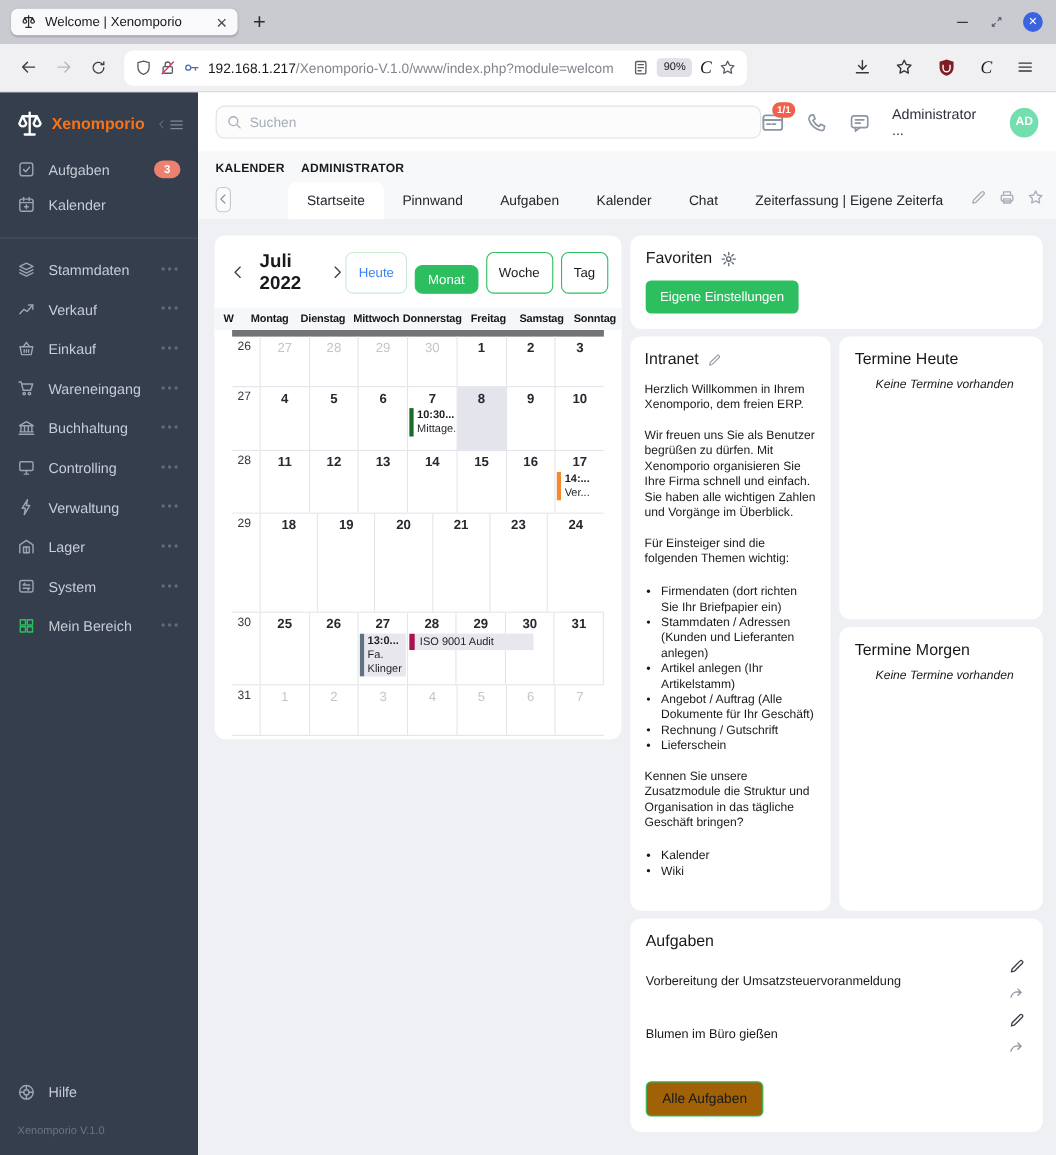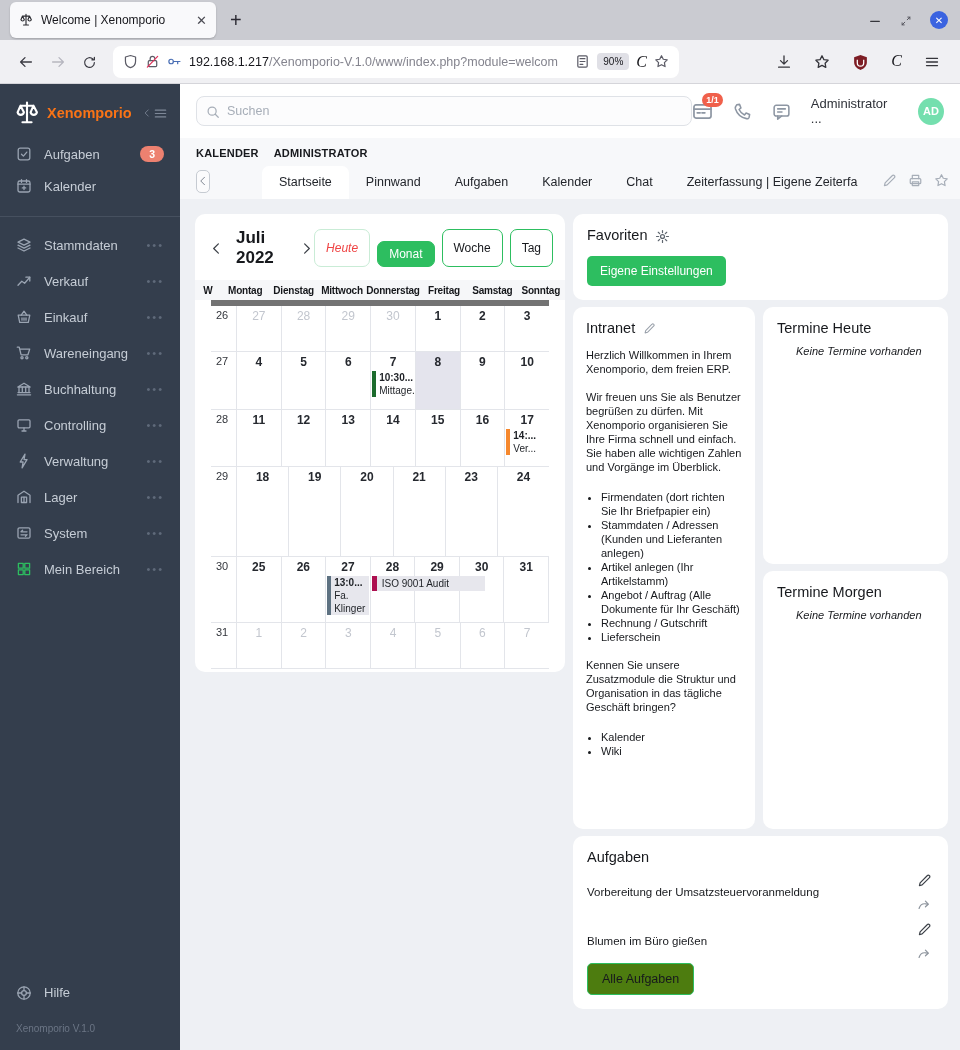--- a/index.html
+++ b/index.html
@@ -2,21 +2,21 @@
 <html><head>
 <meta charset="utf-8">
 <style>
   * { box-sizing: border-box; margin: 0; padding: 0; }
   html,body { width:960px; height:1050px; overflow:hidden; }
   body { font-family:"Liberation Sans", sans-serif; background:#eef0f4; }
   .icn { display:inline-block; vertical-align:middle; flex-shrink:0; }
 
   
   .chrome-tabs { height:40px; background:#cacbd1; display:flex; align-items:center; padding-left:10px; }
-  .btab { width:206px; height:36px; background:#f9f9fb; border-radius:6px; display:flex; align-items:center; gap:8px; padding:0 9px; font-size:12px; color:#17171c; box-shadow:0 1px 2px rgba(0,0,0,.2); }
+  .btab { width:206px; height:24px; background:#f9f9fb; border-radius:6px; display:flex; align-items:center; gap:8px; padding:0 9px; font-size:12px; color:#17171c; box-shadow:0 1px 2px rgba(0,0,0,.2); }
   .btab-title { flex:1; white-space:nowrap; overflow:hidden; }
   .btab-close { color:#4a4a52; font-size:13px; }
   .newtab-btn { font-size:20px; color:#2b2a33; margin-left:14px; font-weight:300; }
   .win-controls { margin-left:auto; display:flex; align-items:center; gap:18px; padding-right:12px; color:#35353b; }
   .win-close { width:18px; height:18px; border-radius:50%; background:#3a63e0; color:#fff; display:flex; align-items:center; justify-content:center; font-size:10px; }
 
   .chrome-toolbar { height:44px; background:#f0f0f3; border-bottom:1px solid #d5d5da; display:flex; align-items:center; padding:0 12px; color:#3a3a42; }
   .nav-group { display:flex; align-items:center; gap:16px; padding-left:6px; }
   .nav-fwd { color:#b6b6bf; }
   .url-bar { width:566px; height:32px; background:#fff; border-radius:8px; margin-left:16px; display:flex; align-items:center; padding:0 10px; gap:7px; font-size:12.5px; color:#5b5b66; }
@@ -65,21 +65,21 @@
 
   .page-body { flex:1; padding:15px 12px 0 15px; display:flex; gap:8px; align-items:flex-start; }
   .card { background:#fff; border-radius:10px; }
 
   
   .cal-card { width:370px; flex-shrink:0; padding-bottom:3px; }
   .cal-head { display:flex; align-items:center; padding:14px 12px 12px 14px; color:#3b3f46; }
   .cal-title { font-size:17px; font-weight:bold; color:#17191d; margin:0 12px; }
   .cal-views { margin-left:auto; display:flex; gap:7px; }
   .vbtn { font-size:12px; padding:5px 11px; border-radius:7px; border:1px solid #2dbe60; background:#fff; color:#17191d; font-family:"Liberation Sans",sans-serif; cursor:pointer; }
-  .vbtn.disabled { border-color:#c9ecd6; color:#ef4444;font-style:italic; }
+  .vbtn.disabled { border-color:#c9ecd6; color:#3b82f6; }
   .vbtn.active { background:#2dbe60; border-color:#2dbe60; color:#fff;margin-top:12px; }
   .dow-row { display:flex; font-size:10px; font-weight:bold; color:#15171b; padding:5px 0 4px; background:#f6f7f9; }
   .dow-w { width:26px; text-align:center; }
   .dow-d { flex:1; text-align:center; white-space:nowrap; letter-spacing:-.2px; }
   .cal-grid { border-top:6px solid #737373; margin:0 16px; }
   .week-row { display:flex; border-bottom:1px solid #e3e5ea; position:relative; }
   .week-num { width:26px; font-size:11px; color:#33363c; padding:3px 0 0 5px; border-right:1px solid #e3e5ea; }
   .day-cell { flex:1; border-right:1px solid #e3e5ea; padding-top:3px; min-width:0; }
   .day-cell:last-child { border-right:none; }
   .day-num { display:block; text-align:center; font-size:12px; font-weight:bold; color:#26292f; }
@@ -108,21 +108,21 @@
   .termine-card { padding:13px 14px; }
   .t-heute { height:257px; }
   .t-morgen { flex:1; }
   .termine-empty { font-style:italic; font-size:11px; color:#17191d; margin:9px 0 0 19px; }
   .tasks-card { padding:13px 14px 14px; }
   .task-row { display:flex; align-items:center; margin-top:6px; }
   .task-label { flex:1; font-size:11.5px; color:#17191d; }
   .task-icons { display:flex; flex-direction:column; gap:7px; align-items:flex-end; padding-right:2px; }
   .task-icons .edit { color:#3c4148; }
   .task-icons .redo { color:#8d949d; }
-  .tasks-btn { margin-top:0; background:#4d7c0f; border:1px solid #2dbe60; border-radius:5px; font-size:12.5px; padding:8px 14px; color:#17191d; font-family:"Liberation Sans",sans-serif; cursor:pointer; }
+  .tasks-btn { margin-top:21px; background:#a16207; border:1px solid #2dbe60; border-radius:5px; font-size:12.5px; padding:8px 14px; color:#17191d; font-family:"Liberation Sans",sans-serif; cursor:pointer; }
 </style>
 </head>
 <body>
 
 <div class="chrome-tabs">
   <div class="btab">
     <span id="favicon-slot"><svg class="icn" width="14" height="14" viewBox="0 0 16 16" style="color:#2b2b31">
           <g fill="none" stroke="currentColor" stroke-width="1.3" stroke-linecap="round" stroke-linejoin="round">
             <path d="M8 1.5v12M4 3.5h8M4 3.5 2.2 7.6a2 2 0 0 0 3.9 0L4 3.5zM12 3.5l-1.8 4.1a2 2 0 0 0 3.9 0L12 3.5zM5.2 13.7h5.6"></path>
           </g>
@@ -689,20 +689,21 @@
               <span>Intranet</span>
               <span id="intranet-pencil"><svg class="icn" width="13" height="13" viewBox="0 0 16 16" style="color:#9aa1ab">
                     <g fill="none" stroke="currentColor" stroke-width="1.3" stroke-linecap="round" stroke-linejoin="round">
                       <path d="M2.6 13.4l.7-2.9 7.8-7.8a1.3 1.3 0 0 1 1.9 0l.3.3a1.3 1.3 0 0 1 0 1.9l-7.8 7.8z"></path>
                     </g>
                   </svg></span>
             </div>
             <div class="intranet-body" id="intranet-body">
                 <p>Herzlich Willkommen in Ihrem Xenomporio, dem freien ERP.</p>
                 <p>Wir freuen uns Sie als Benutzer begrüßen zu dürfen. Mit Xenomporio organisieren Sie Ihre Firma schnell und einfach. Sie haben alle wichtigen Zahlen und Vorgänge im Überblick.</p>
+                <p>Für Einsteiger sind die folgenden Themen wichtig:</p>
                 <ul>
                   <li>Firmendaten (dort richten Sie Ihr Briefpapier ein)</li>
                   <li>Stammdaten / Adressen (Kunden und Lieferanten anlegen)</li>
                   <li>Artikel anlegen (Ihr Artikelstamm)</li>
                   <li>Angebot / Auftrag (Alle Dokumente für Ihr Geschäft)</li>
                   <li>Rechnung / Gutschrift</li>
                   <li>Lieferschein</li>
                 </ul>
                 <p>Kennen Sie unsere Zusatzmodule die Struktur und Organisation in das tägliche Geschäft bringen?</p>
                 <ul>

